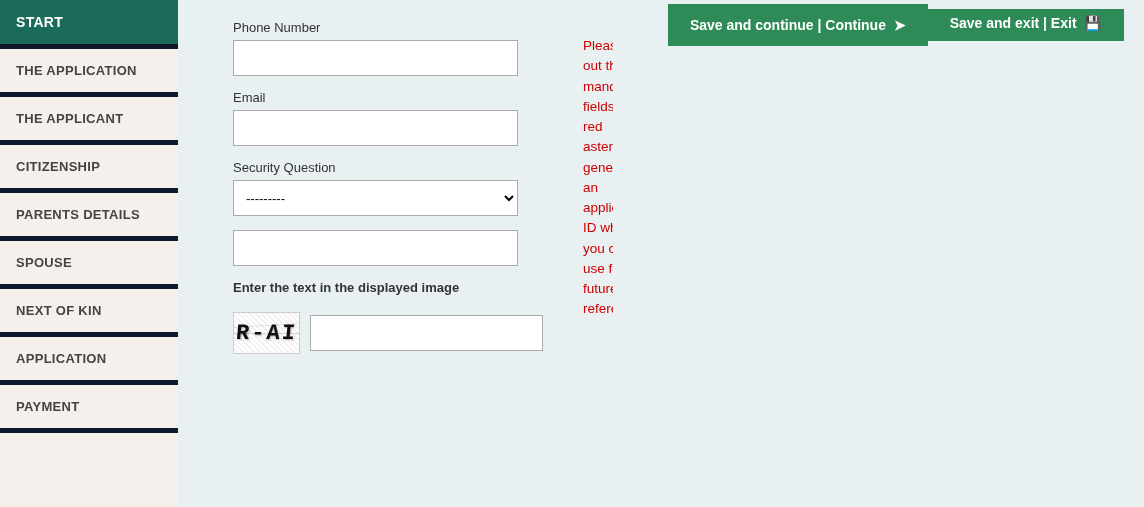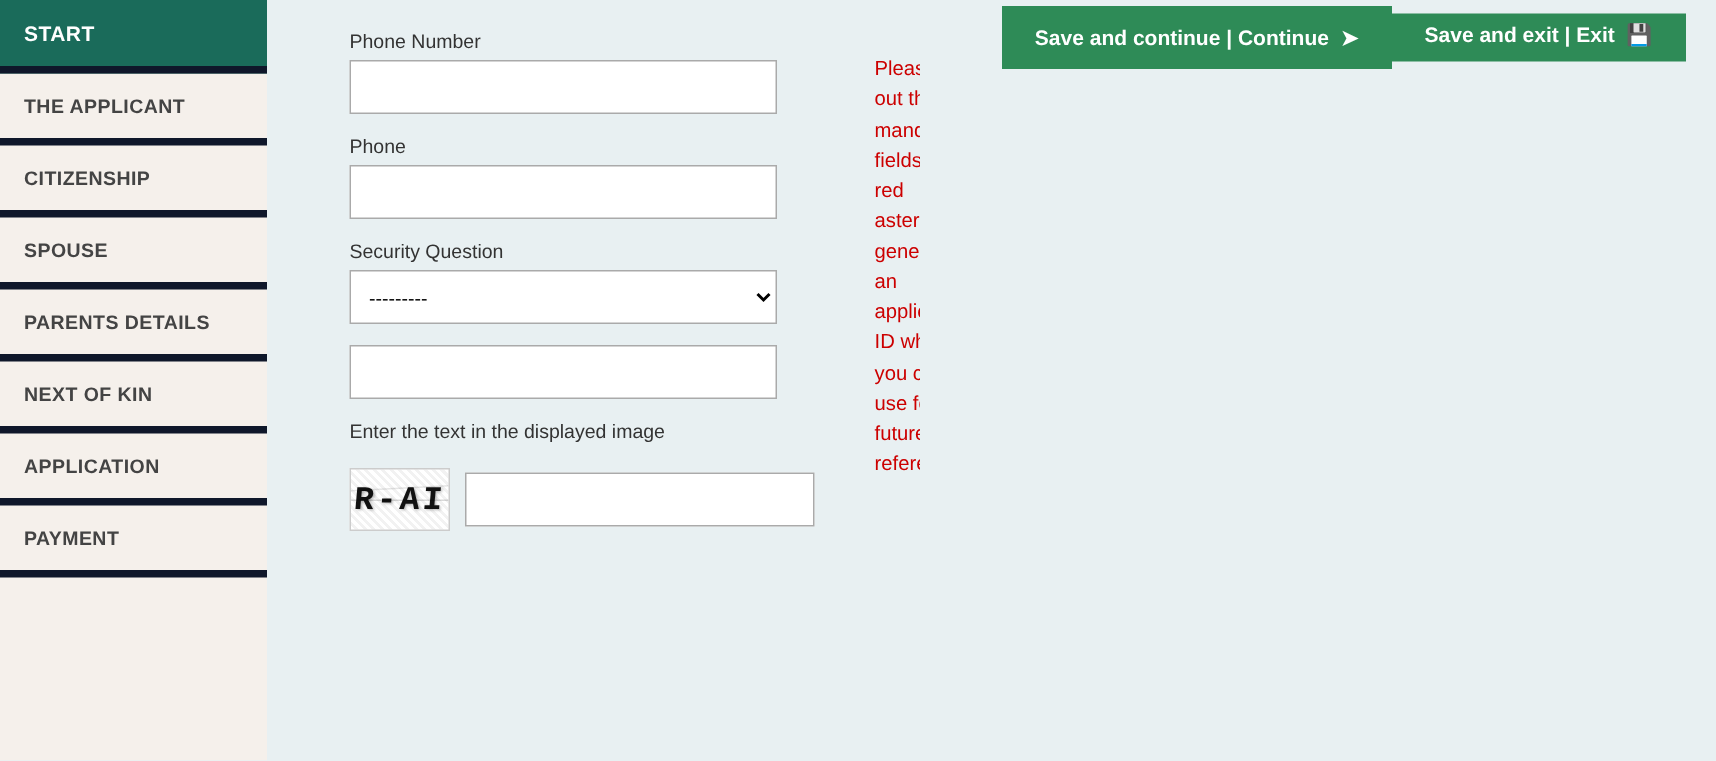--- a/index.html
+++ b/index.html
@@ -215,49 +215,50 @@
       display: flex;
       align-items: flex-end;
       gap: 8px;
       height: 32px;
       margin-right: 20px;
     }
 
     .captcha-label {
       font-size: 13px;
       color: #333;
-      font-weight: normal;
+      font-weight: bold;
       margin-bottom: 17px;
     }
   </style>
 </head>
 <body>
 
 <nav class="sidebar">
   <div class="sidebar-item">START</div>
+  <div class="sidebar-item">THE APPLICATION</div>
   <div class="sidebar-item">THE APPLICANT</div>
   <div class="sidebar-item">CITIZENSHIP</div>
+  <div class="sidebar-item">PARENTS DETAILS</div>
   <div class="sidebar-item">SPOUSE</div>
-  <div class="sidebar-item">PARENTS DETAILS</div>
   <div class="sidebar-item">NEXT OF KIN</div>
   <div class="sidebar-item">APPLICATION</div>
   <div class="sidebar-item">PAYMENT</div>
 </nav>
 
 <div class="main-content">
   <div class="form-area">
     <div class="form-fields">
 
       <div class="form-group">
         <label>Phone Number</label>
         <input type="text" style="">
       </div>
 
       <div class="form-group">
-        <label>Phone</label>
+        <label>Email</label>
         <input type="email" style="">
       </div>
 
       <div class="form-group">
         <label>Security Question</label>
         <select>
           <option value="---------">---------</option>
         </select>
       </div>
 

